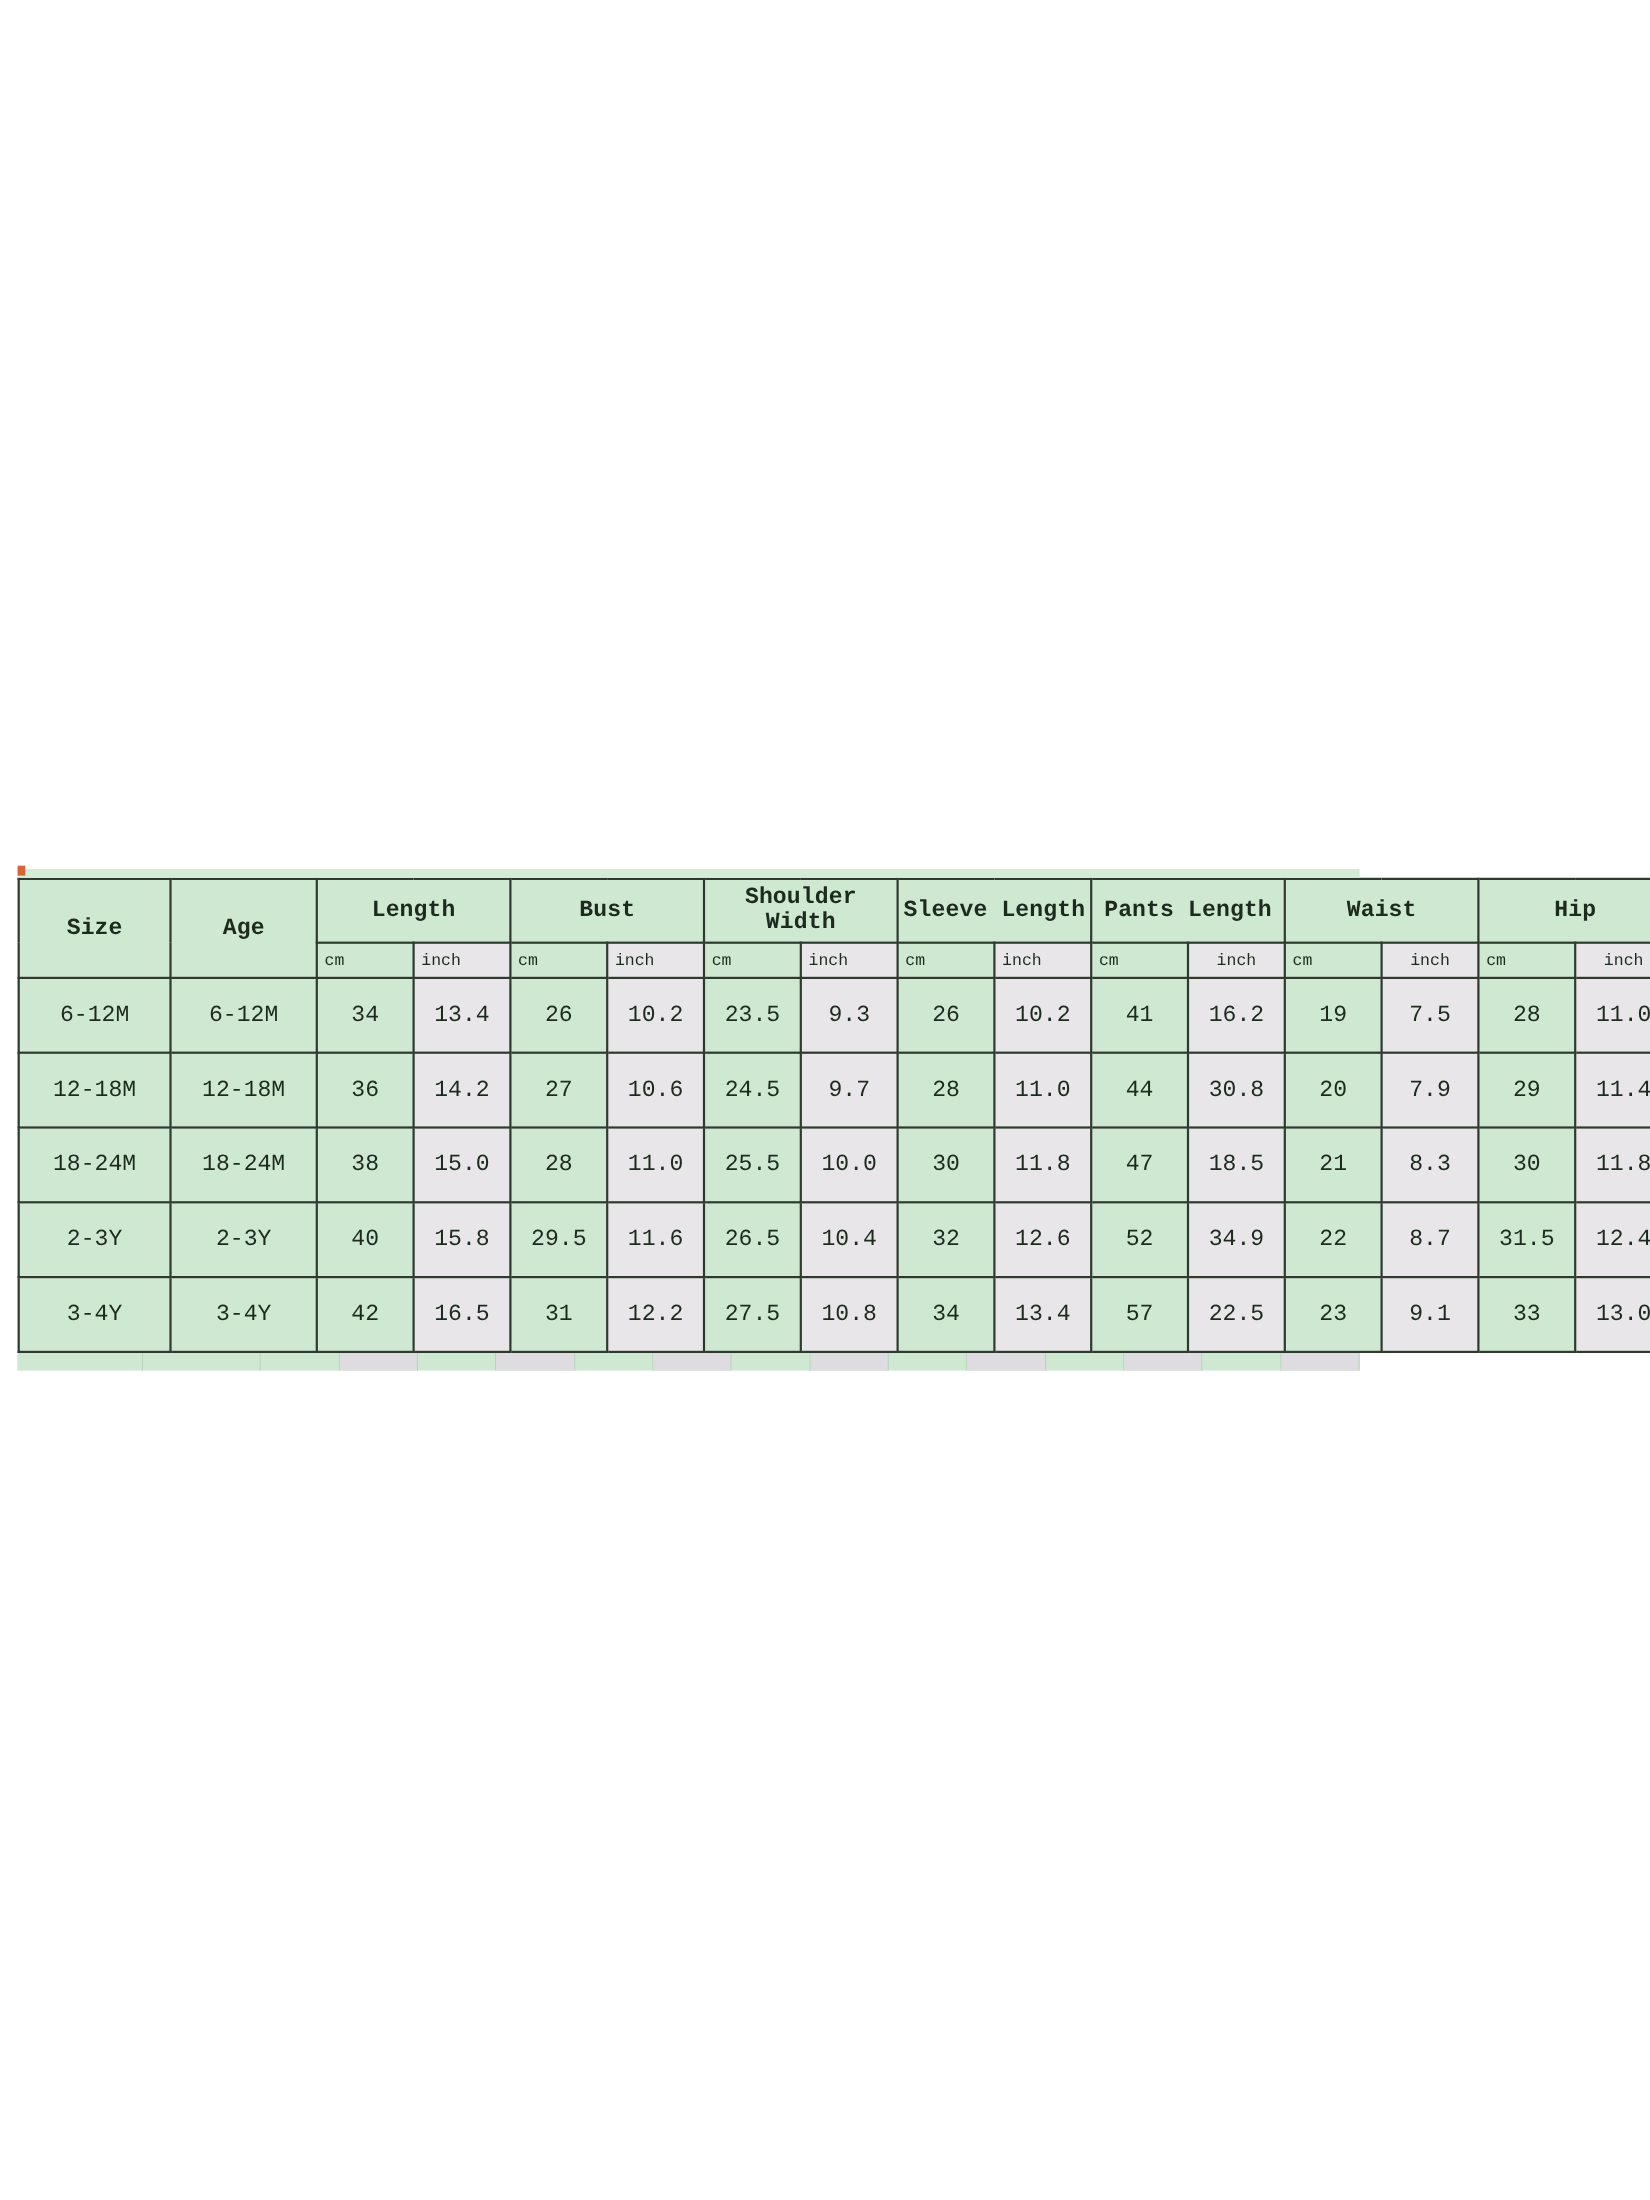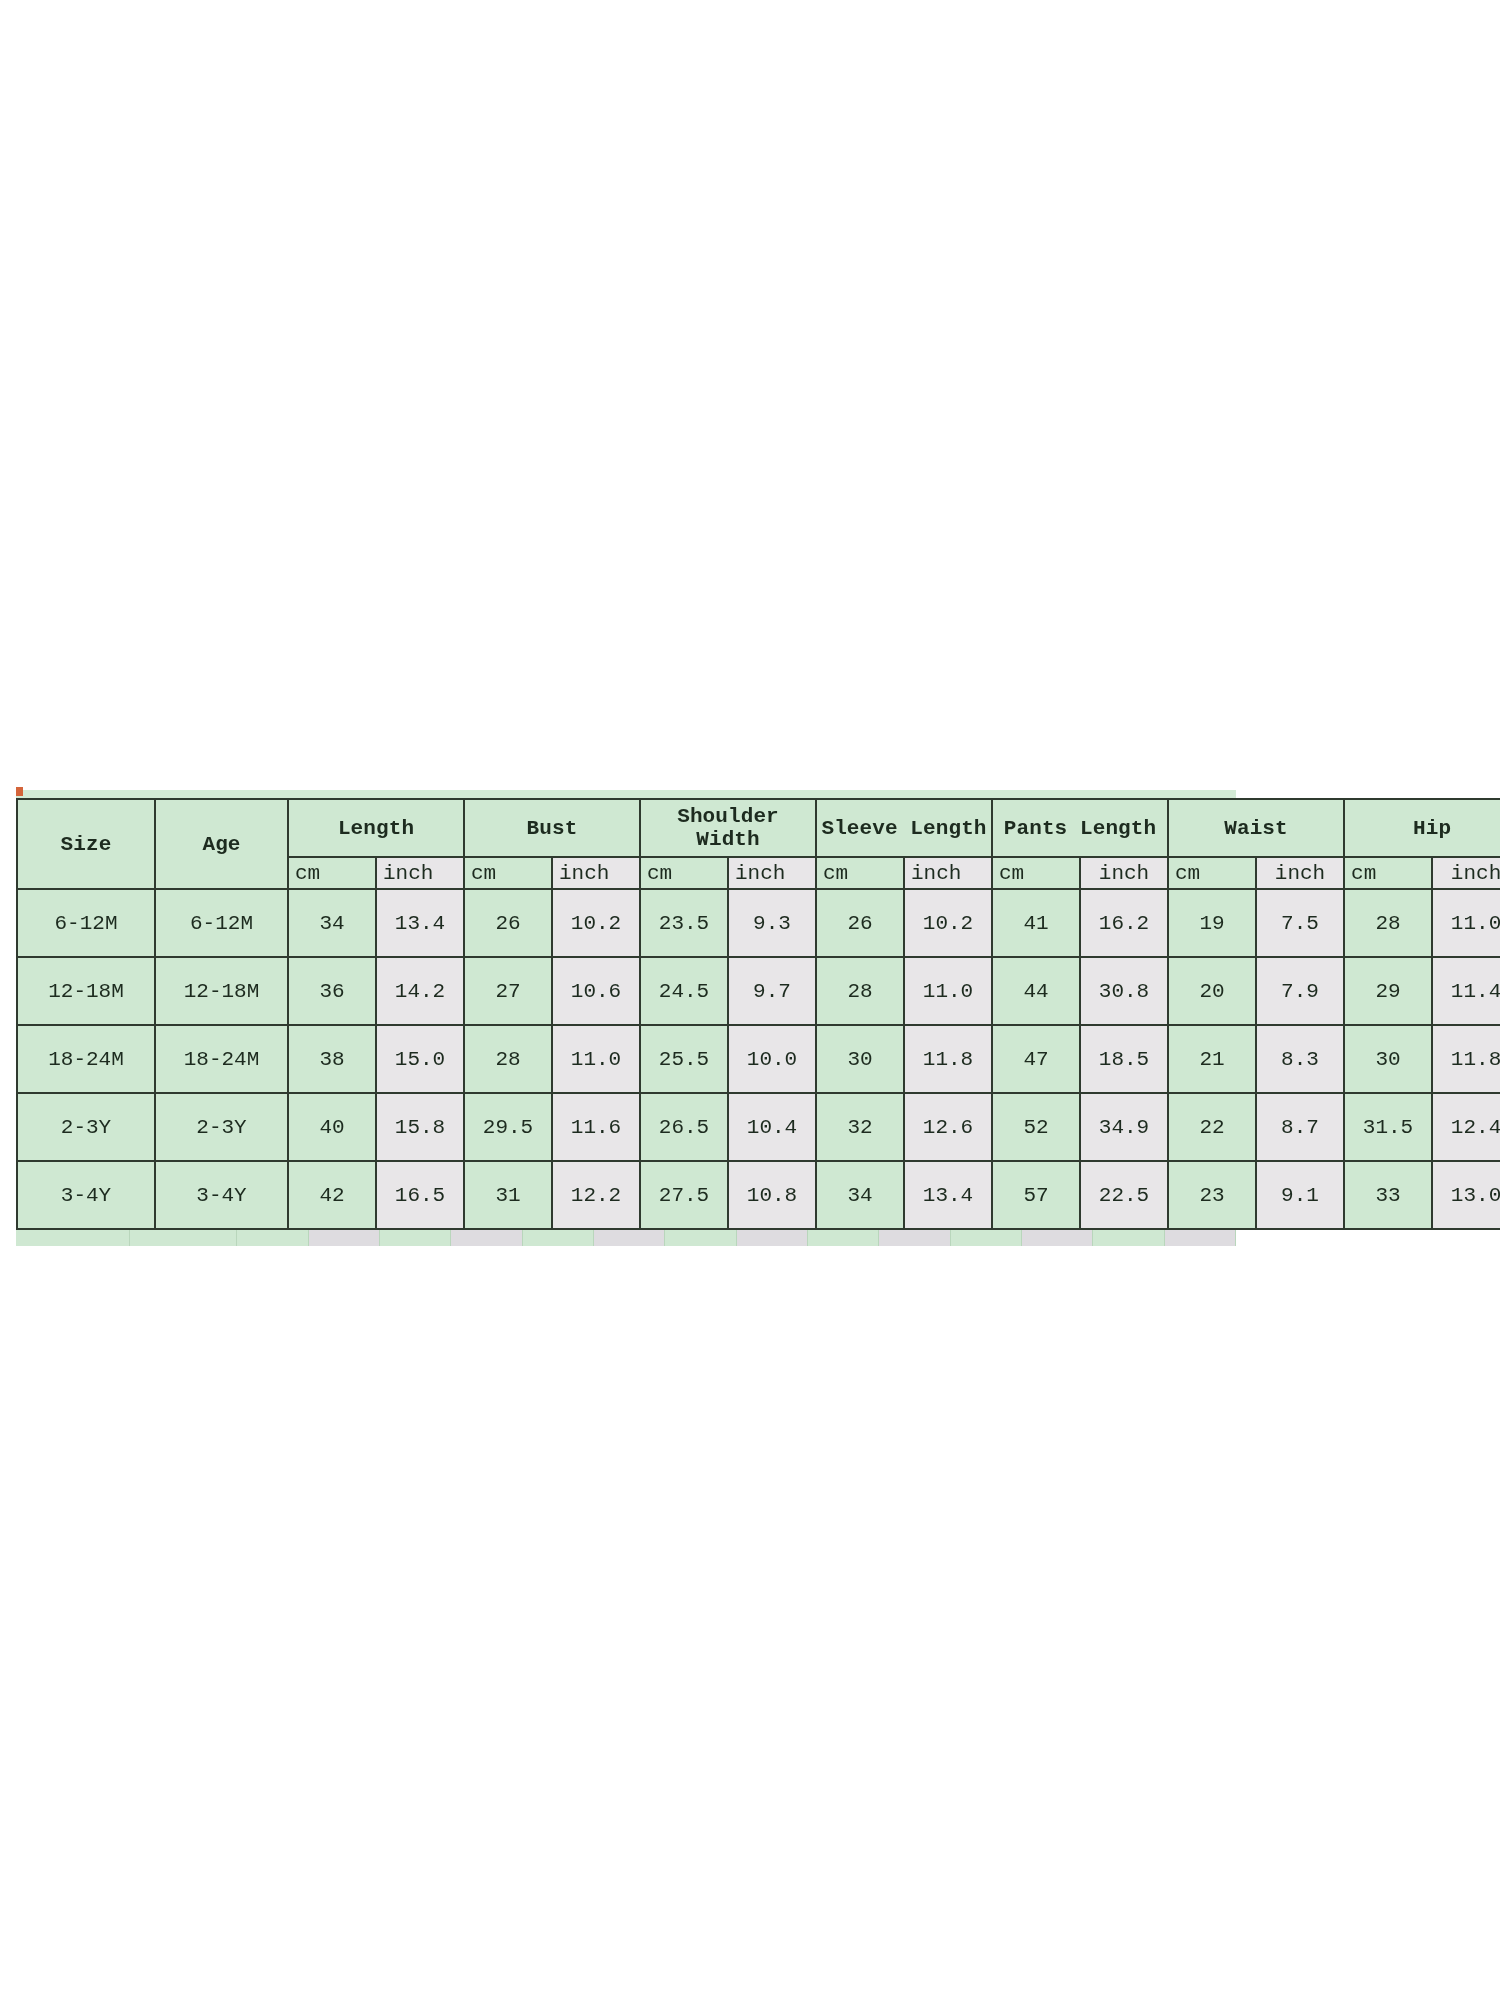--- a/index.html
+++ b/index.html
@@ -67,21 +67,21 @@
   th.corner-head {
     font-size: 21px;
     font-weight: bold;
     text-align: center;
     vertical-align: middle;
   }
 
   
   tr.unit-head td {
     height: 30px;
-    font-size: 21px;
+    font-size: 15px;
     vertical-align: middle;
     padding-left: 6px;
     text-align: left;
   }
   tr.unit-head td.unit-inch {
     background: #e8e6e8;
     margin-top: 21px;
   }
   tr.unit-head td.unit-center {
     text-align: center;

